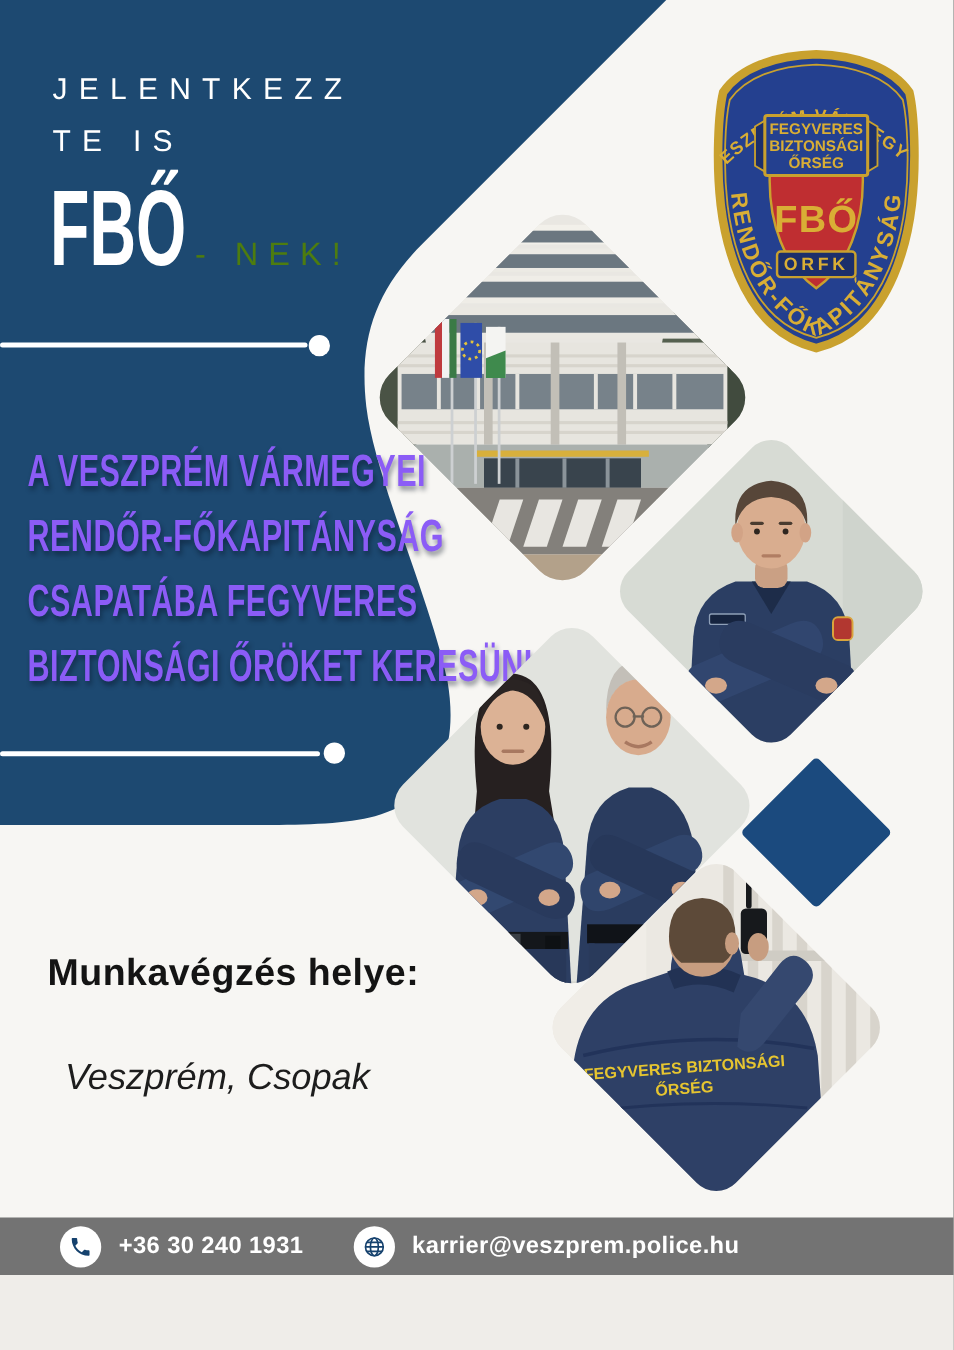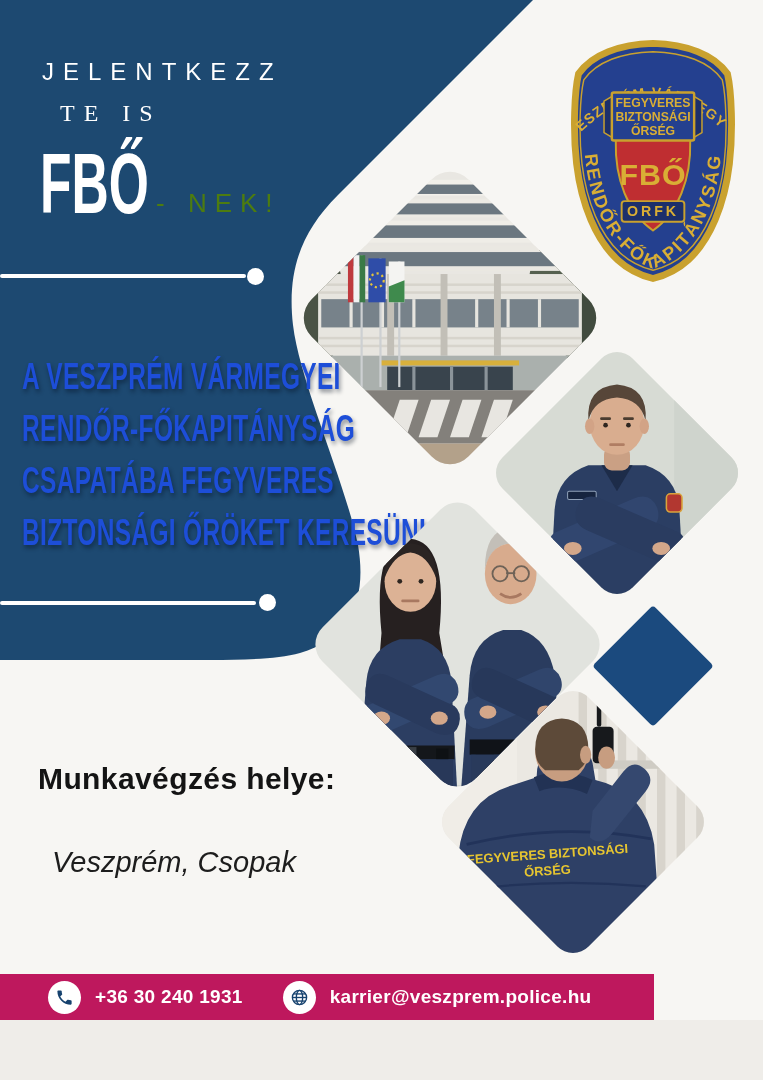--- a/index.html
+++ b/index.html
@@ -9,47 +9,47 @@
   }
   .abs{position:absolute;}
   svg text{font-family:"Liberation Sans",sans-serif;}
 
   
   .blue-shape{left:0;top:0;width:763px;height:1080px;pointer-events:none;}
 
   
   .tl-line{color:#ffffff;font-size:24px;font-weight:400;letter-spacing:9px;white-space:nowrap;}
   .tl-1{left:42px;top:58px;}
-  .tl-2{left:60px;top:100px;font-family:Liberation Serif, serif;}
+  .tl-2{left:42px;top:100px;}
   .fbo{left:40px;top:140px;color:#ffffff;font-size:86px;font-weight:700;line-height:1;
        transform:scaleX(.60);transform-origin:left top;white-space:nowrap;}
   .fbo-suffix{left:156px;top:188px;color:#4d7c0f;font-size:26px;font-weight:400;
        letter-spacing:8px;white-space:nowrap;}
 
   
   .sep{height:4px;background:#ffffff;border-radius:2px;}
   .sep-dot{width:17px;height:17px;border-radius:50%;background:#ffffff;}
 
   
-  .headline{left:22px;top:351px;color:#1d4ed8;}
+  .headline{left:22px;top:351px;color:#8b5cf6;}
   .hl-line{font-size:36px;font-weight:700;line-height:52px;white-space:nowrap;
      letter-spacing:.5px;transform:scaleX(.68);transform-origin:left top;
      text-shadow:2px 3px 5px rgba(5,15,30,.45);}
 
   
   .loc-label{left:38px;top:762px;color:#141414;font-size:30px;font-weight:700;letter-spacing:.4px;}
   .loc-value{left:52px;top:846px;color:#1d1d1d;font-size:29px;font-style:italic;}
 
   
   .diamond{position:absolute;transform:rotate(45deg);overflow:hidden;}
   .ph{position:absolute;left:50%;top:50%;transform:translate(-50%,-50%) rotate(-45deg);}
   .ph svg{display:block;width:100%;height:100%;}
 
   
-  .footer{left:0;top:974px;width:654px;height:46px;background:#be185d;
+  .footer{left:0;top:974px;width:763px;height:46px;background:#737373;
      display:flex;align-items:center;padding-left:48px;box-sizing:border-box;}
   .f-item{display:flex;align-items:center;gap:14px;}
   .f-item + .f-item{margin-left:40px;text-align:center;}
   .f-circle{width:33px;height:33px;border-radius:50%;background:#ffffff;
      display:flex;align-items:center;justify-content:center;flex:0 0 auto;}
   .f-text{color:#ffffff;font-size:19px;font-weight:700;letter-spacing:.3px;white-space:nowrap;}
   .below-bar{left:0;top:1020px;width:763px;height:60px;background:#efede9;}
 </style>
 </head>
 <body>

